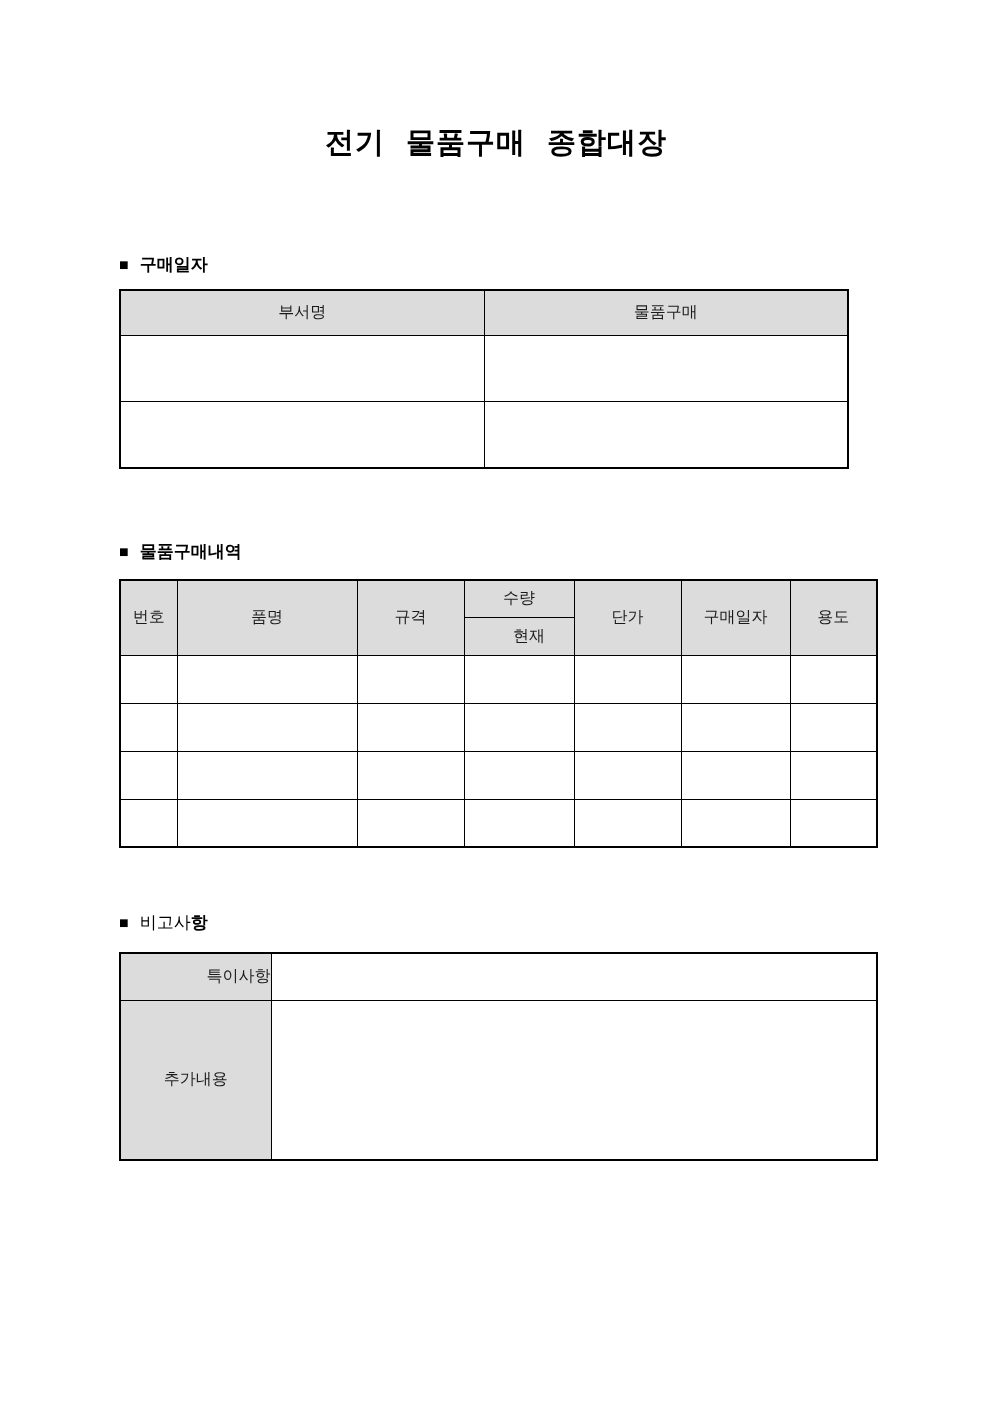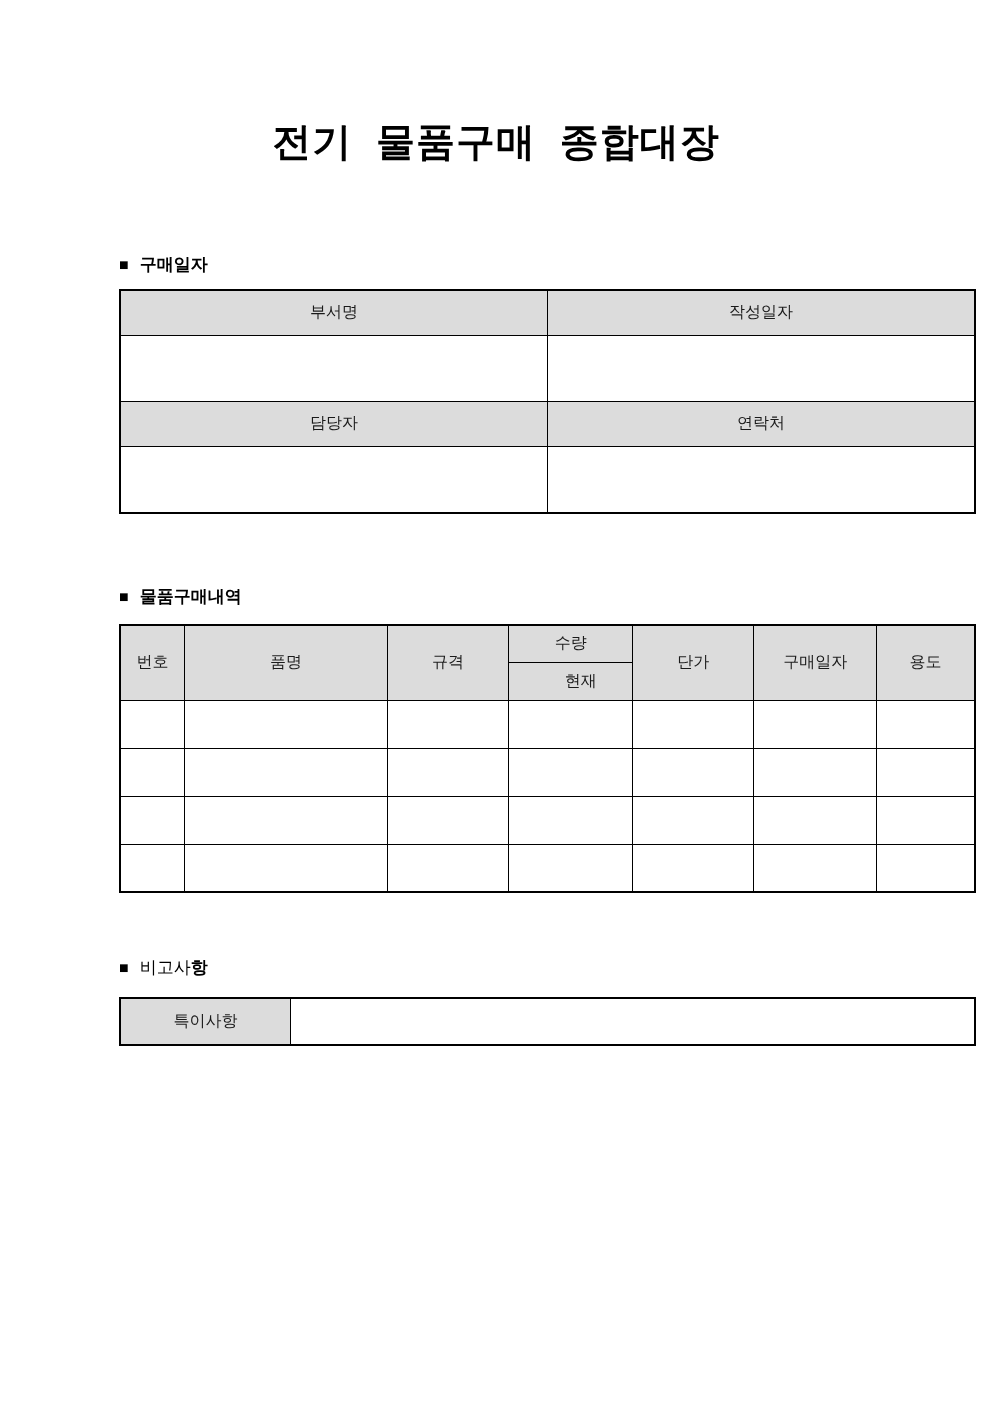--- a/index.html
+++ b/index.html
@@ -16,21 +16,21 @@
     background: #ffffff;
     overflow: hidden;
   }
   .content {
     padding-left: 119px;
     padding-right: 116px; 
   }
   .doc-title {
     margin-top: 118px;
     text-align: center;
-    font-size: 39px;
+    font-size: 29px;
     line-height: 48px;
     font-weight: 800;
     color: #000000;
     letter-spacing: 1px;
     word-spacing: 12px;
   }
   .sec-head {
     font-size: 17px;
     font-weight: 700;
     color: #000000;
@@ -46,21 +46,21 @@
   }
   .sec-head .normal-part { font-weight: 400; margin-top: 24px; }
   .sec-head .bold-part { font-weight: 700; }
   .mt-sec1 { margin-top: 88px; }
   .mt-sec2 { margin-top: 72px; }
   .mt-sec3 { margin-top: 64px; }
 
   table {
     border-collapse: collapse;
     table-layout: fixed;
-    width: 857px;
+    width: 730px;
     border: 2px solid #000000;
   }
   td {
     border: 1px solid #000000;
     text-align: center;
     vertical-align: middle;
     font-size: 16px;
     color: #1a1a1a;
     overflow: hidden;
   }
@@ -69,21 +69,21 @@
   .t-basic  { margin-top: 13px; }
   .t-items  { margin-top: 16px; }
   .t-remark { margin-top: 18px; }
 
   tr.h45 td { height: 45px; }
   tr.h66 td { height: 66px; }
   tr.h67 td { height: 67px; }
   tr.h37 td { height: 37px; }
   tr.h38 td { height: 38px; padding-left: 20px; }
   tr.h48 td { height: 48px; }
-  tr.h47 td { height: 47px; }
+  tr.h47 td { height: 47px; text-align: right; }
   tr.h160 td { height: 160px; }
 </style>
 </head>
 <body>
 
 <div class="page">
   <div class="doc-title">전기 물품구매 종합대장</div>
 
   <div class="content">
 
@@ -93,29 +93,25 @@
     </div>
 
     <table class="t-basic">
       <colgroup>
         <col style="width:50%">
         <col style="width:50%">
       </colgroup>
       <tbody>
         <tr class="h45">
           <td class="hd">부서명</td>
-          <td class="hd">작성일자</td>
+          <td class="hd">물품구매</td>
         </tr>
         <tr class="h66">
           <td></td>
           <td></td>
-        </tr>
-        <tr class="h45">
-          <td class="hd">담당자</td>
-          <td class="hd">연락처</td>
         </tr>
         <tr class="h67">
           <td></td>
           <td></td>
         </tr>
       </tbody>
     </table>
 
     <div class="sec-head mt-sec2">
       <span class="bullet">■</span>
@@ -192,17 +188,21 @@
     <table class="t-remark">
       <colgroup>
         <col style="width:151px">
         <col style="width:606px">
       </colgroup>
       <tbody>
         <tr class="h47">
           <td class="hd">특이사항</td>
           <td></td>
         </tr>
+        <tr class="h160">
+          <td class="hd">추가내용</td>
+          <td></td>
+        </tr>
       </tbody>
     </table>
 
   </div>
 </div>
 
 </body></html>

